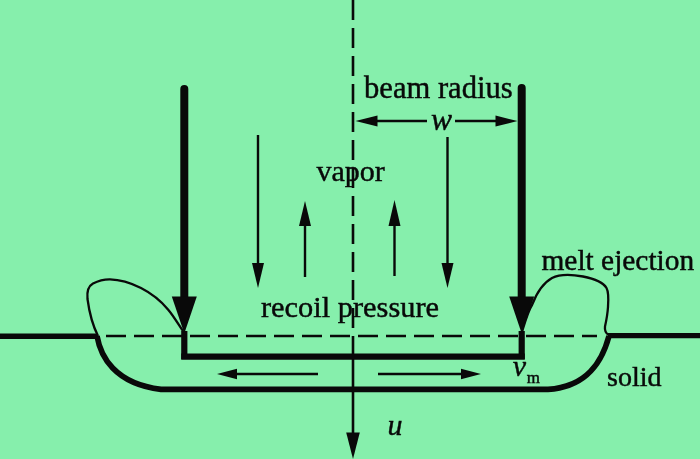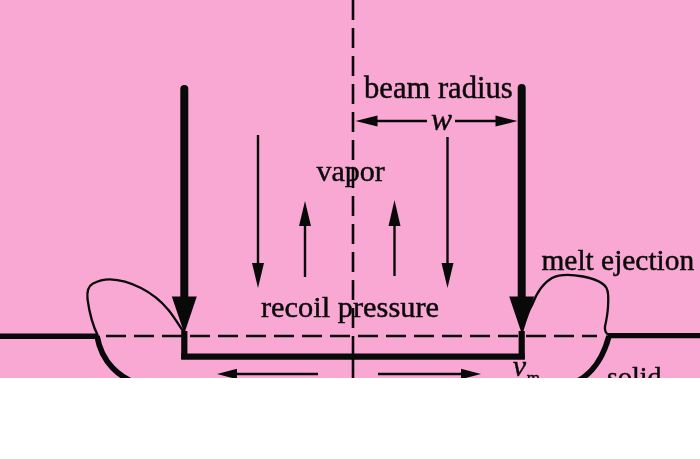--- a/index.html
+++ b/index.html
@@ -1,16 +1,16 @@
 <!DOCTYPE html>
 <html><head>
 <meta charset="utf-8">
 <style>
   html,body{margin:0;padding:0;background:#fff;}
-  .page{position:relative;width:700px;height:378px;background:#f9a8d4;overflow:hidden;}
+  .page{position:relative;width:700px;height:459px;background:#86efac;overflow:hidden;}
   svg{position:absolute;left:0;top:0;}
   text{font-family:"Liberation Serif",serif;fill:#090909;stroke:#090909;stroke-width:0.45;}
 </style>
 </head>
 <body>
 <div class="page">
 <svg width="700" height="459" viewBox="0 0 700 459" style="filter:blur(0.35px)">
 
   <line x1="353" y1="0" x2="353" y2="338" stroke="#090909" stroke-width="2.6" stroke-dasharray="20 8"></line>
 

